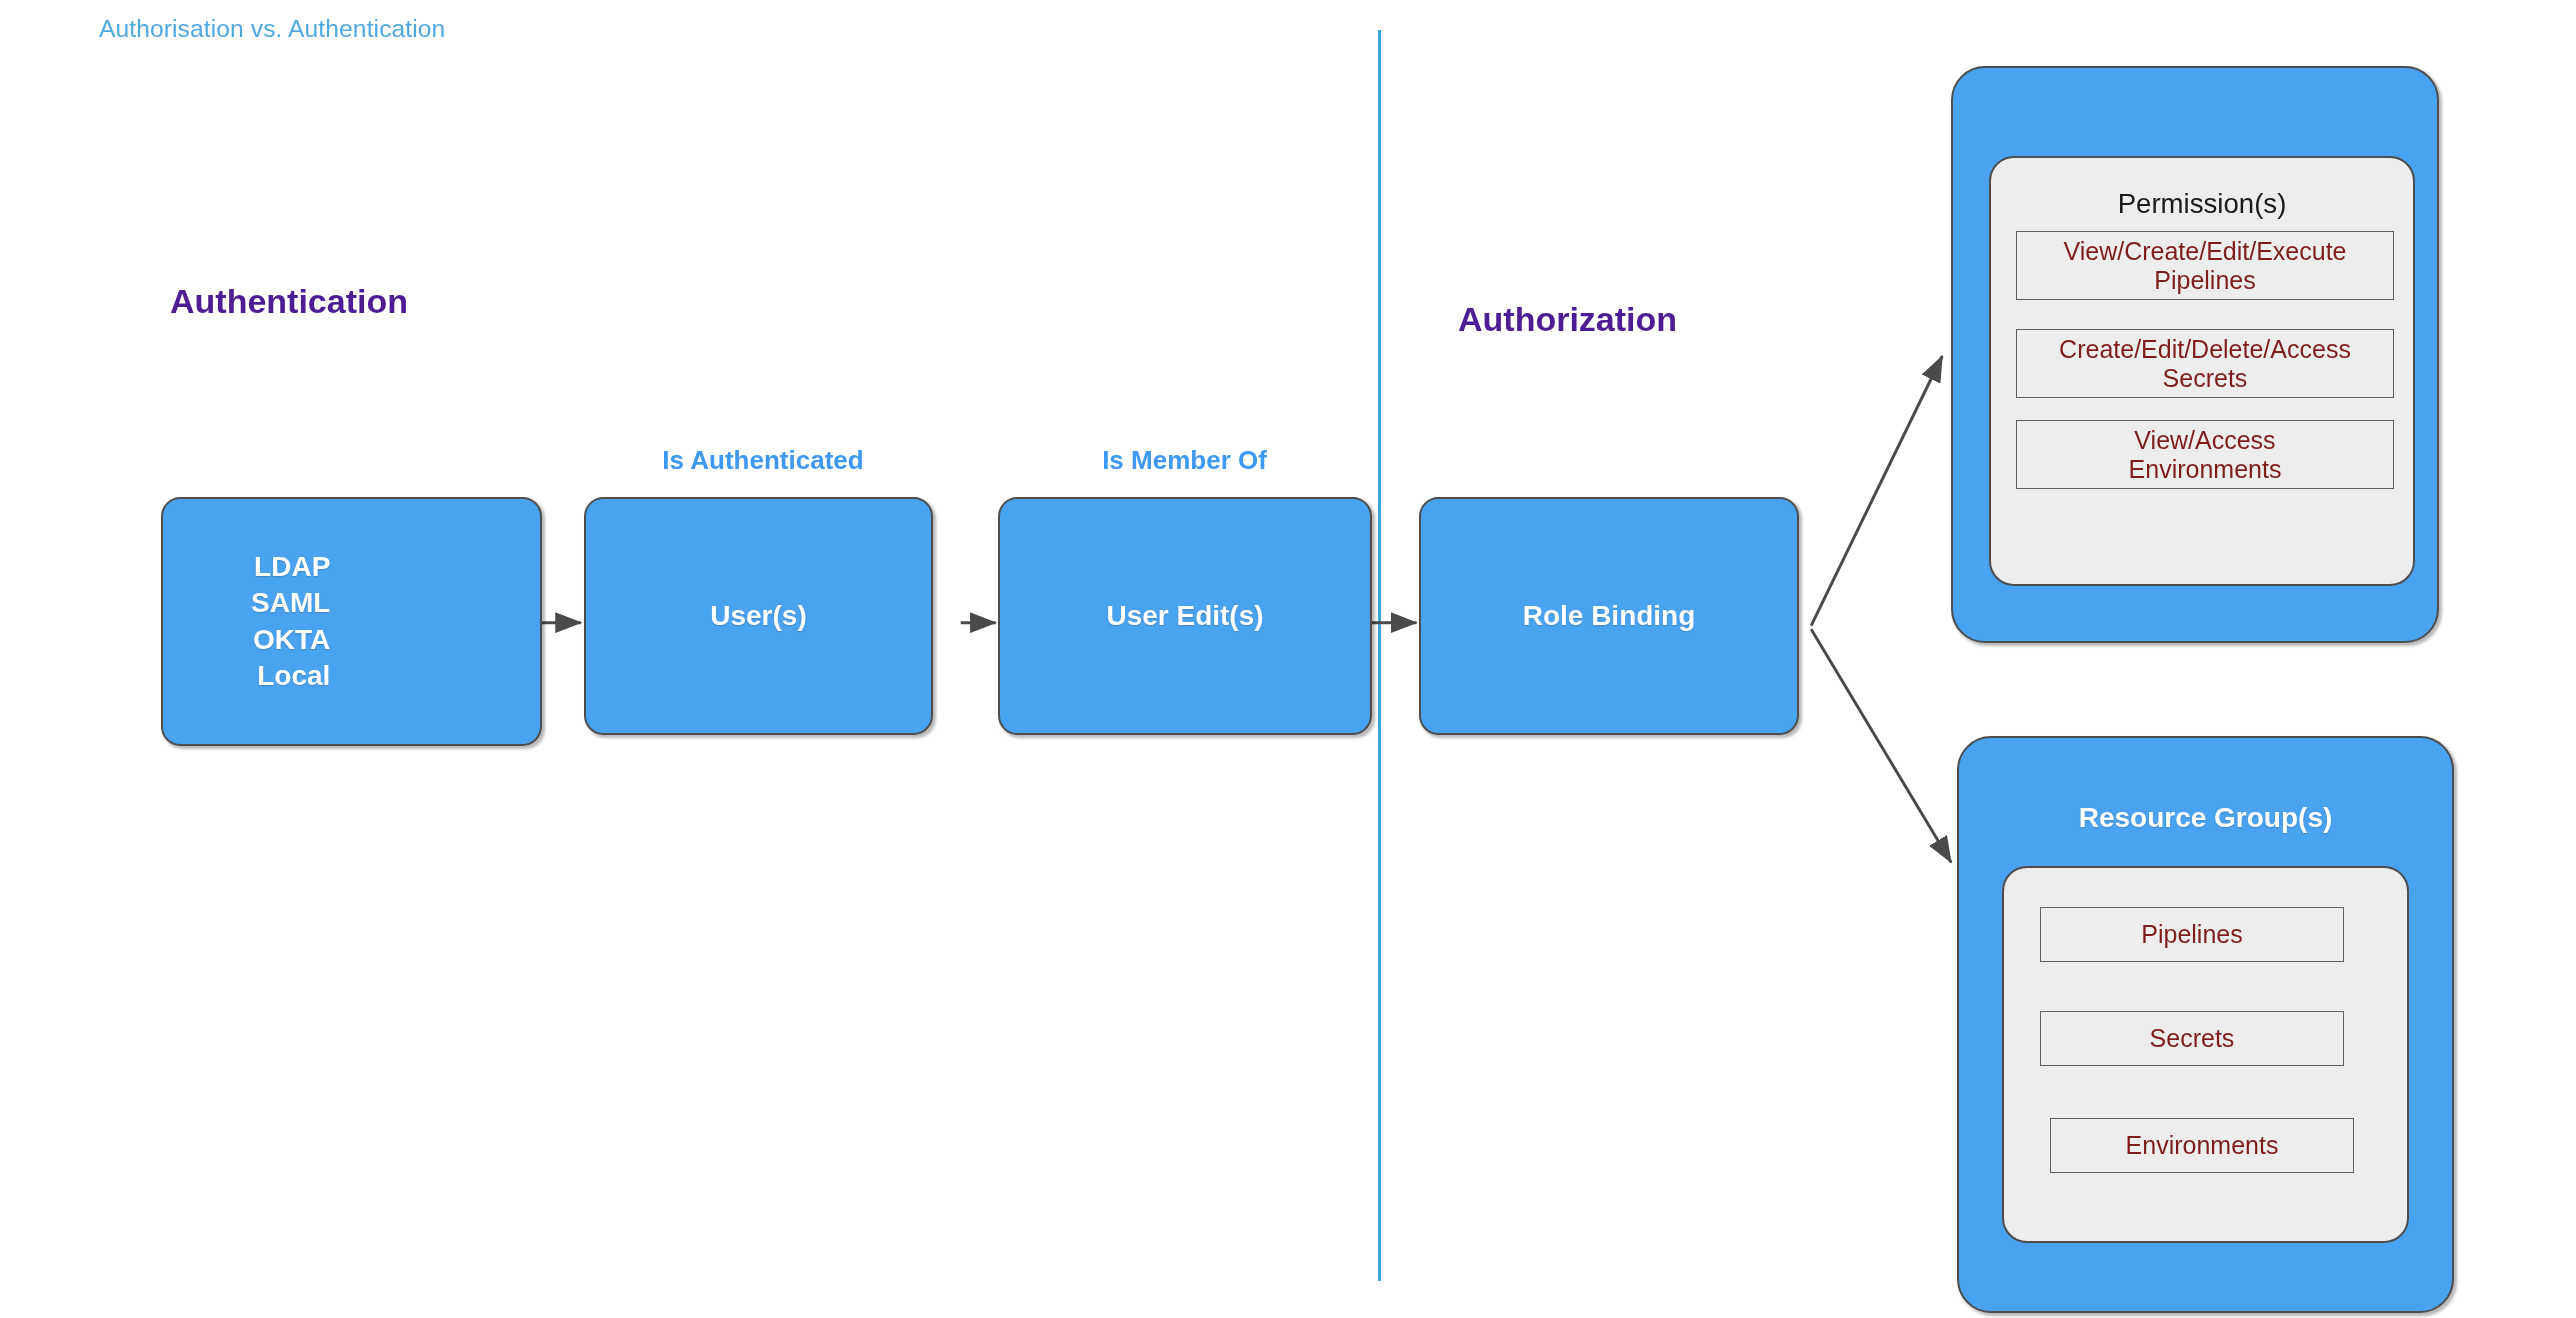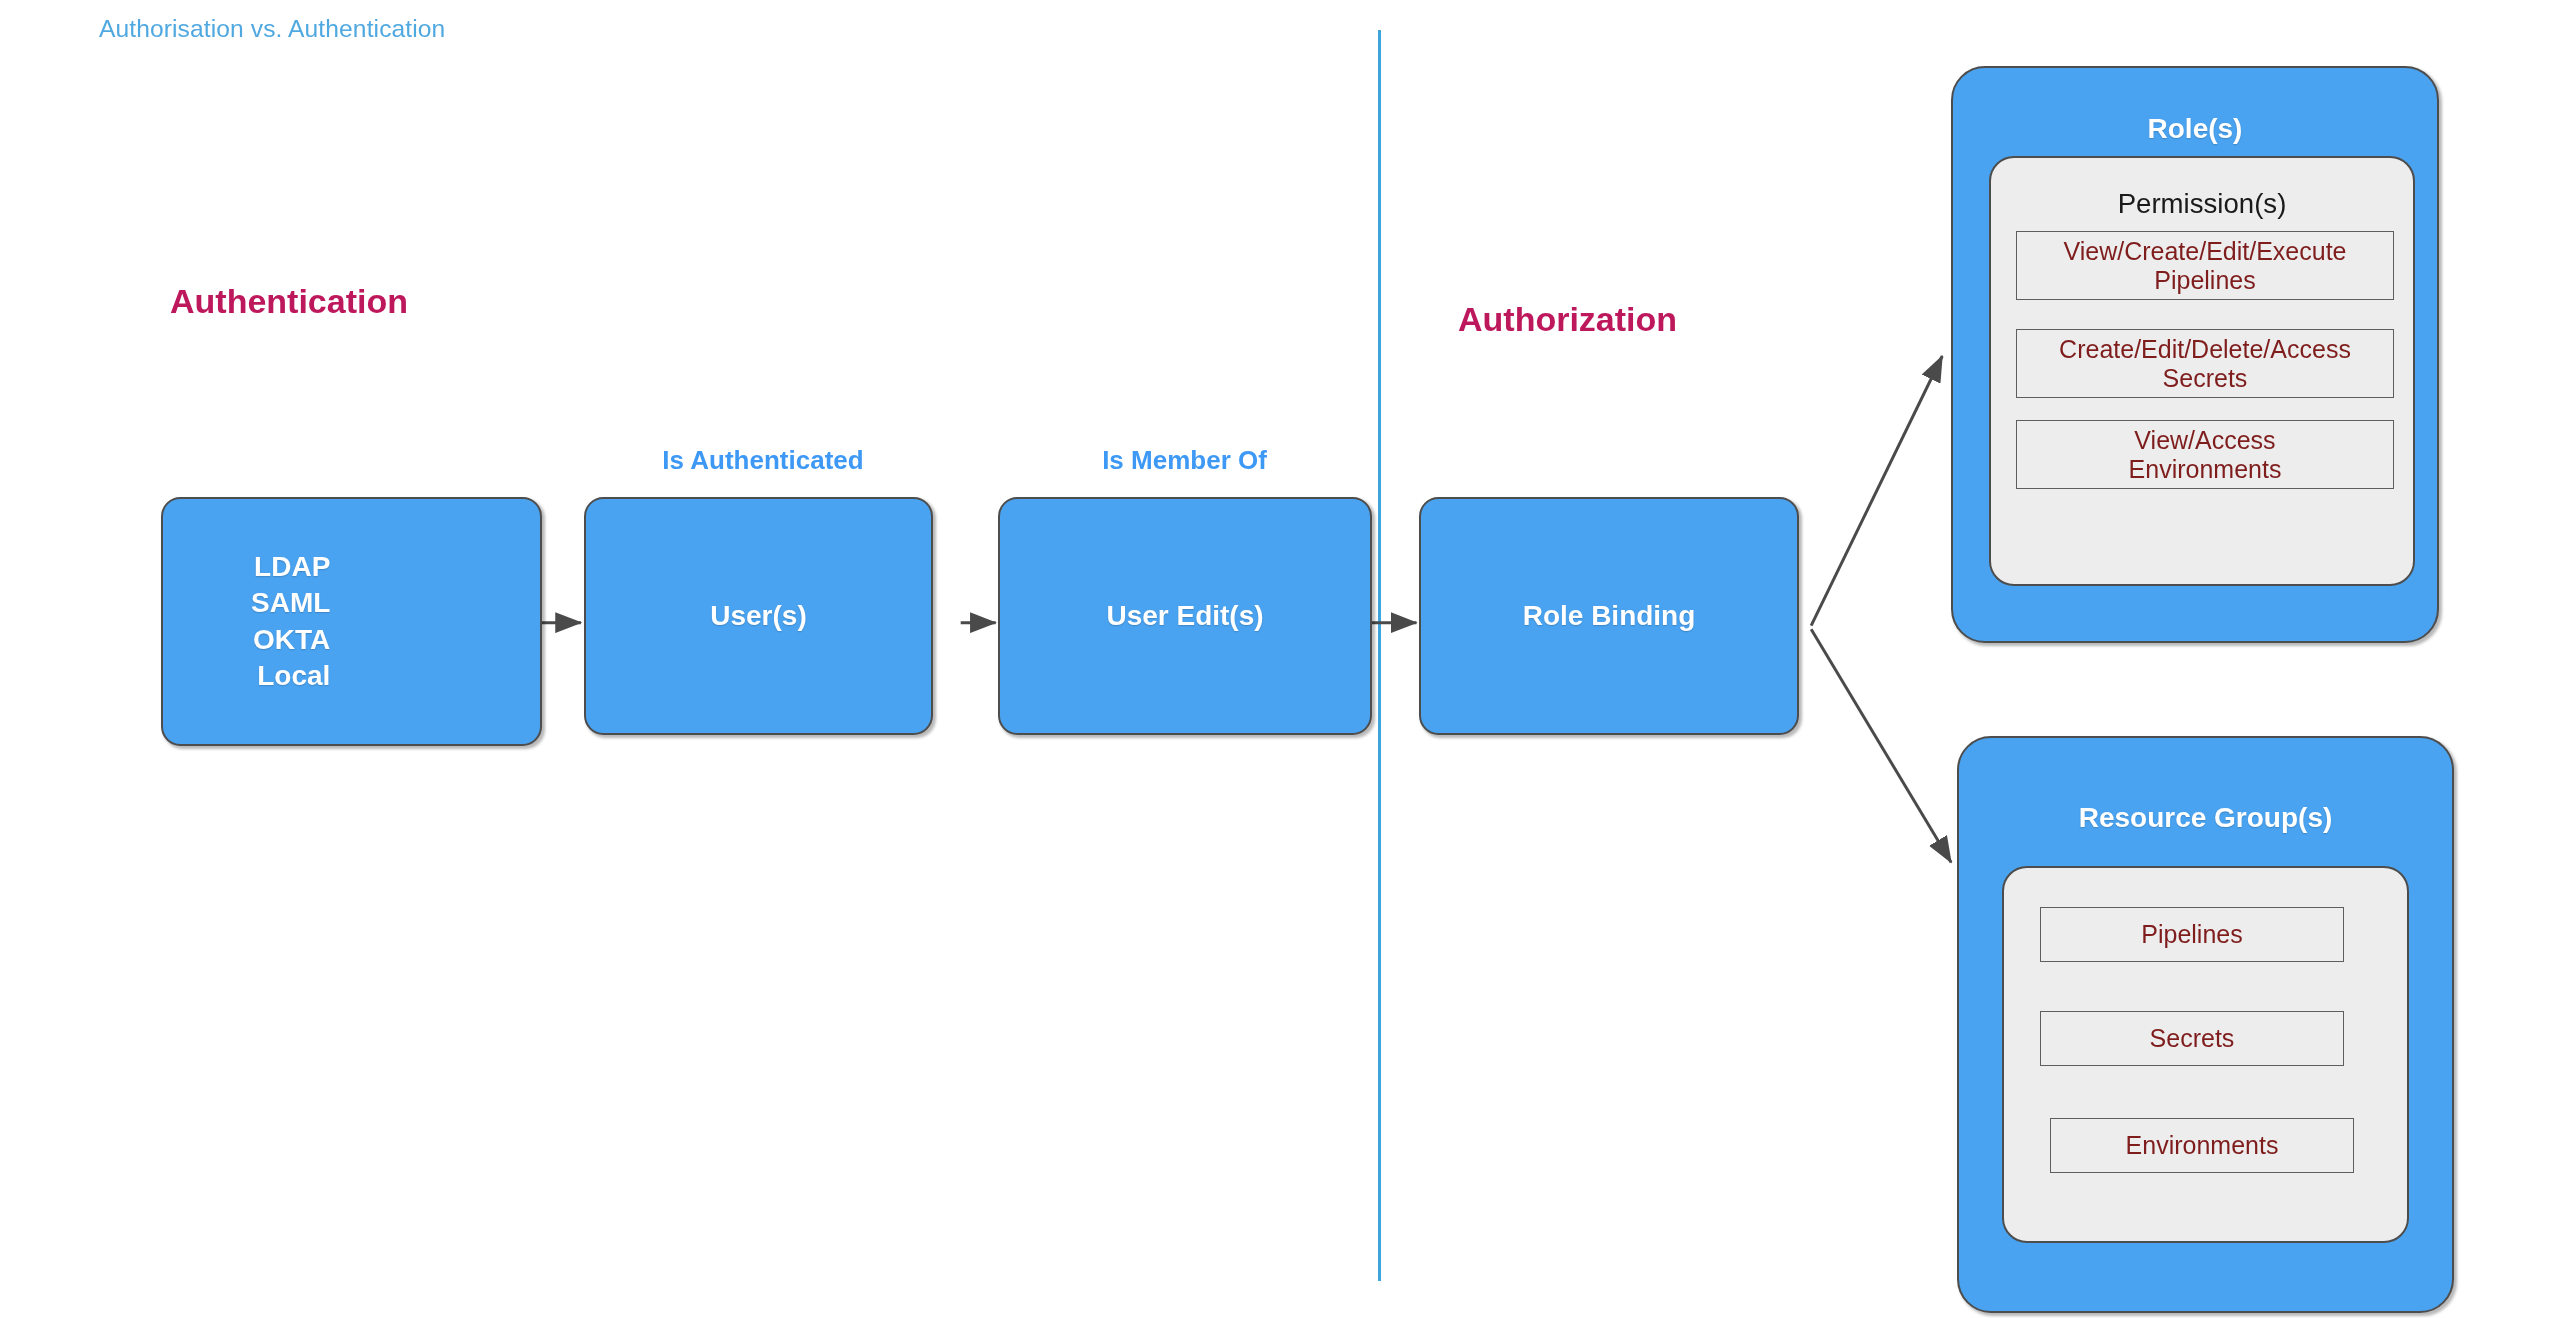--- a/index.html
+++ b/index.html
@@ -25,21 +25,21 @@
     top: 15px;
     font-size: 24.6px;
     color: #4FA8E0;
     white-space: nowrap;
     letter-spacing: 0.1px;
   }
   .section-heading {
     position: absolute;
     font-size: 34px;
     font-weight: bold;
-    color: #be185d;
+    color: #4c1d95;
     white-space: nowrap;
   }
   .edge-label {
     position: absolute;
     font-size: 26px;
     font-weight: bold;
     color: #3D99F5;
     white-space: nowrap;
     text-align: center;
   }
@@ -189,21 +189,20 @@
   <div class="flow-box" style="left:998px; top:497px; width:374px; height:238px;">
     <span class="flow-label">User Edit(s)</span>
   </div>
 
   <div class="flow-box" style="left:1419px; top:497px; width:380px; height:238px;">
     <span class="flow-label">Role Binding</span>
   </div>
 
   <div class="group-card" style="left:1951px; top:66px; width:488px; height:577px;">
 
-    <div class="group-card-title" style="top:45px;">Role(s)</div>
 
     <div class="group-inner" style="left:36px; top:88px; width:426px; height:430px;">
 
       <div class="group-inner-title" style="top:30px;">Permission(s)</div>
 
       <div class="item-box" style="left:25px; top:73px; width:378px; height:69px;">
         <span class="item-label">View/Create/Edit/Execute
 Pipelines</span>
       </div>
 

